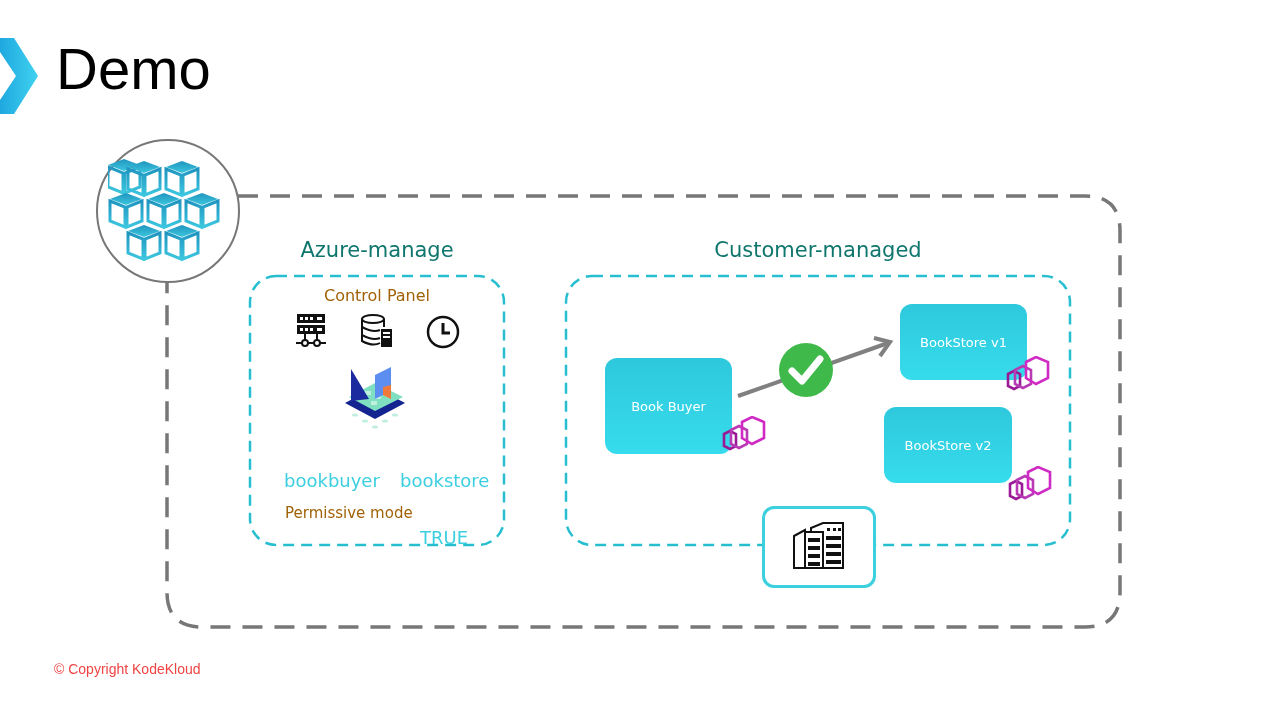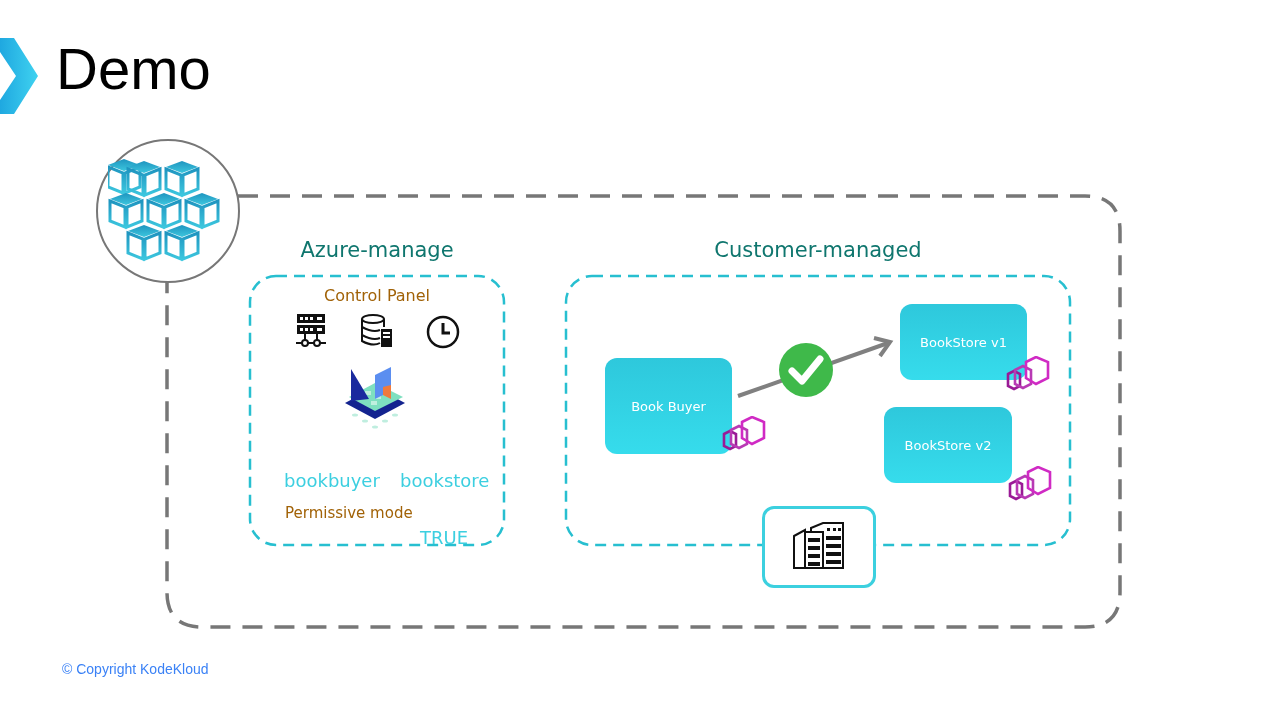--- a/index.html
+++ b/index.html
@@ -1,19 +1,19 @@
 <!DOCTYPE html>
 <html><head>
 <meta charset="utf-8">
 <style>
   html, body { margin: 0; padding: 0; }
   body { width: 1280px; height: 720px; background: #ffffff; position: relative; overflow: hidden; font-family: "DejaVu Sans", sans-serif; }
   .abs { position: absolute; }
   .title { left: 48px; top: 40px; font-family: "Liberation Sans", sans-serif; font-size: 58px; color: #000; line-height: 1; margin-left: 8px; }
-  .copyright { left: 54px; top: 661px; font-family: "Liberation Sans", sans-serif; font-size: 14px; color: #3b82f6; margin-left: 8px; }
+  .copyright { left: 54px; top: 661px; font-family: "Liberation Sans", sans-serif; font-size: 14px; color: #ef4444; }
   .section-title { font-family: "DejaVu Sans", sans-serif; font-size: 21px; color: #0f766e; text-align: center; }
   .gray-text { font-family: "DejaVu Sans", sans-serif; color: #a16207; }
   .cyan-text { font-family: "DejaVu Sans", sans-serif; color: #3ccfe0; margin-top: 25px; }
   .svc-box { border-radius: 12px; background: linear-gradient(180deg, #2ec8dc 0%, #36dcec 100%); color: #fff; display: flex; align-items: center; justify-content: center; font-family: "DejaVu Sans", sans-serif; font-size: 13px; }
   .lb-box { left: 762px; top: 506px; width: 108px; height: 76px; border: 3px solid #3cd0df; border-radius: 12px; background: #fff; display: flex; align-items: center; justify-content: center; }
   svg { display: block; }
 </style>
 </head>
 <body>
 

